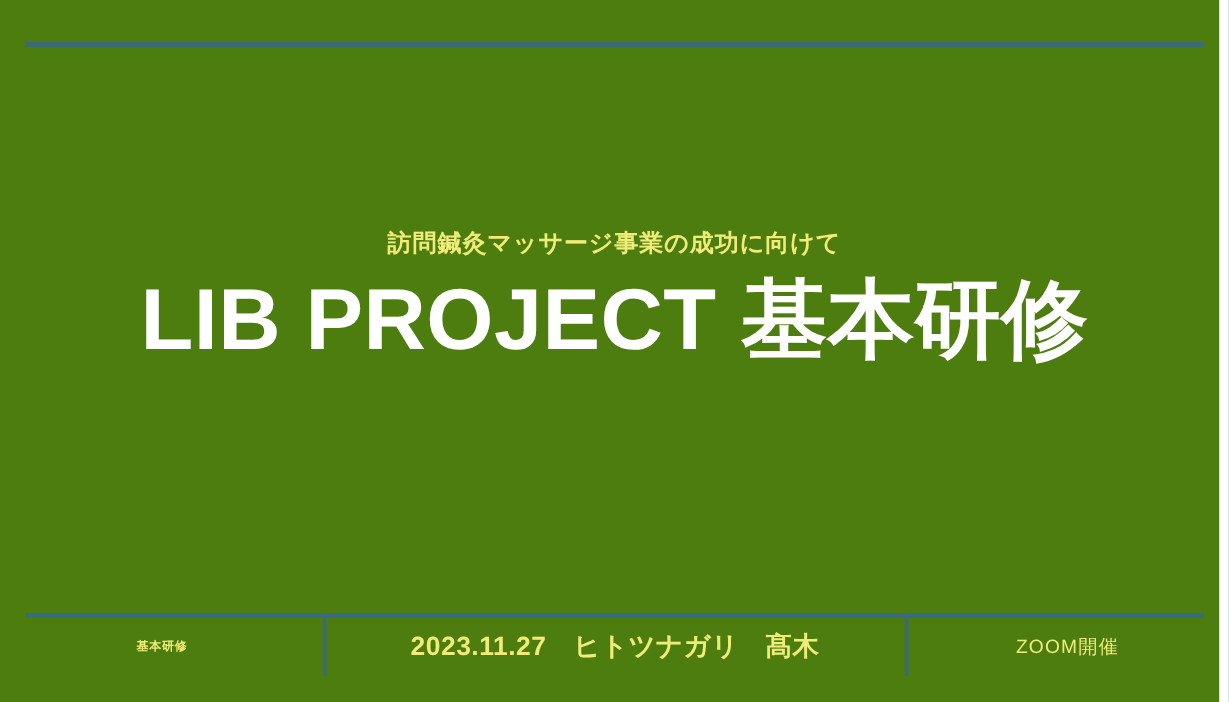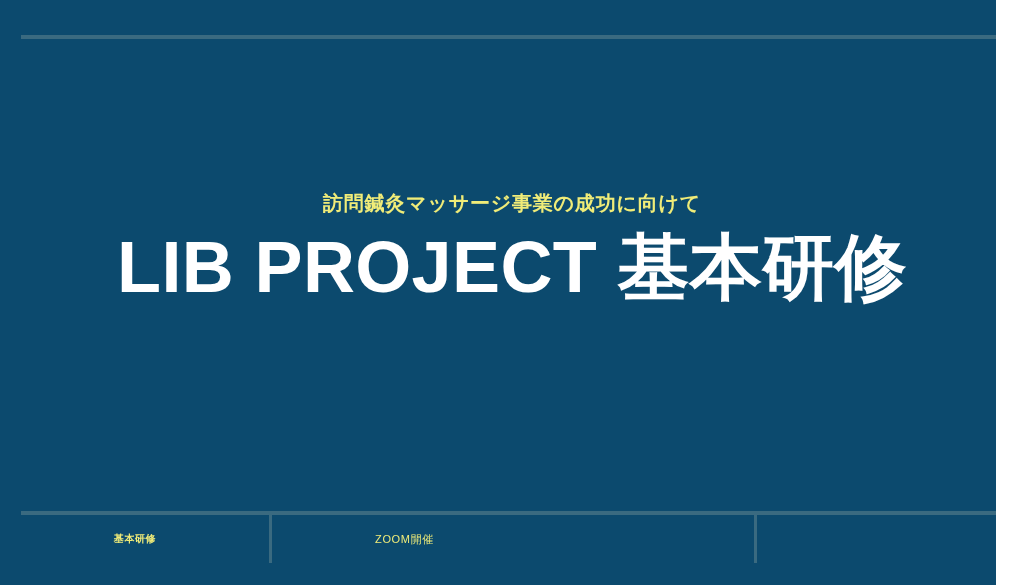--- a/index.html
+++ b/index.html
@@ -10,22 +10,23 @@
     width: 1024px;
     height: 585px;
     overflow: hidden;
     font-family: "Liberation Sans", "DejaVu Sans", sans-serif;
   }
 
   #slide {
     position: relative;
     width: 996px;
     height: 585px;
-    background: #0c4a6e;
+    background: #4d7c0f;
     overflow: hidden;
+    padding-left: 20px;
   }
 
   
   .top-rule {
     position: absolute;
     left: 21px;
     top: 35px;
     width: 982px;
     height: 4px;
     background: #3a6a80;
@@ -97,21 +98,21 @@
 
   .footer-center {
     width: 485px;
     font-size: 22px;
     font-weight: 700;
     letter-spacing: 0.02em;
   }
 
   .footer-right {
     width: 269px;
-    font-size: 11px;
+    font-size: 16px;
     font-weight: 400;
     letter-spacing: 0.06em;
   }
 
   .v-divider {
     position: absolute;
     top: 513px;
     width: 3px;
     height: 50px;
     background: #3a6a80;
@@ -128,19 +129,20 @@
 
   <div class="title-block">
     <div class="subtitle">訪問鍼灸マッサージ事業の成功に向けて</div>
     <div class="main-title">LIB PROJECT 基本研修</div>
   </div>
 
   <div class="footer-rule"></div>
 
   <div class="footer">
     <div class="footer-cell footer-left">基本研修</div>
+    <div class="footer-cell footer-center">2023.11.27　ヒトツナガリ　髙木</div>
     <div class="footer-cell footer-right">ZOOM開催</div>
   </div>
 
   <div class="v-divider left"></div>
   <div class="v-divider right"></div>
 
 </div>
 
 </body></html>

